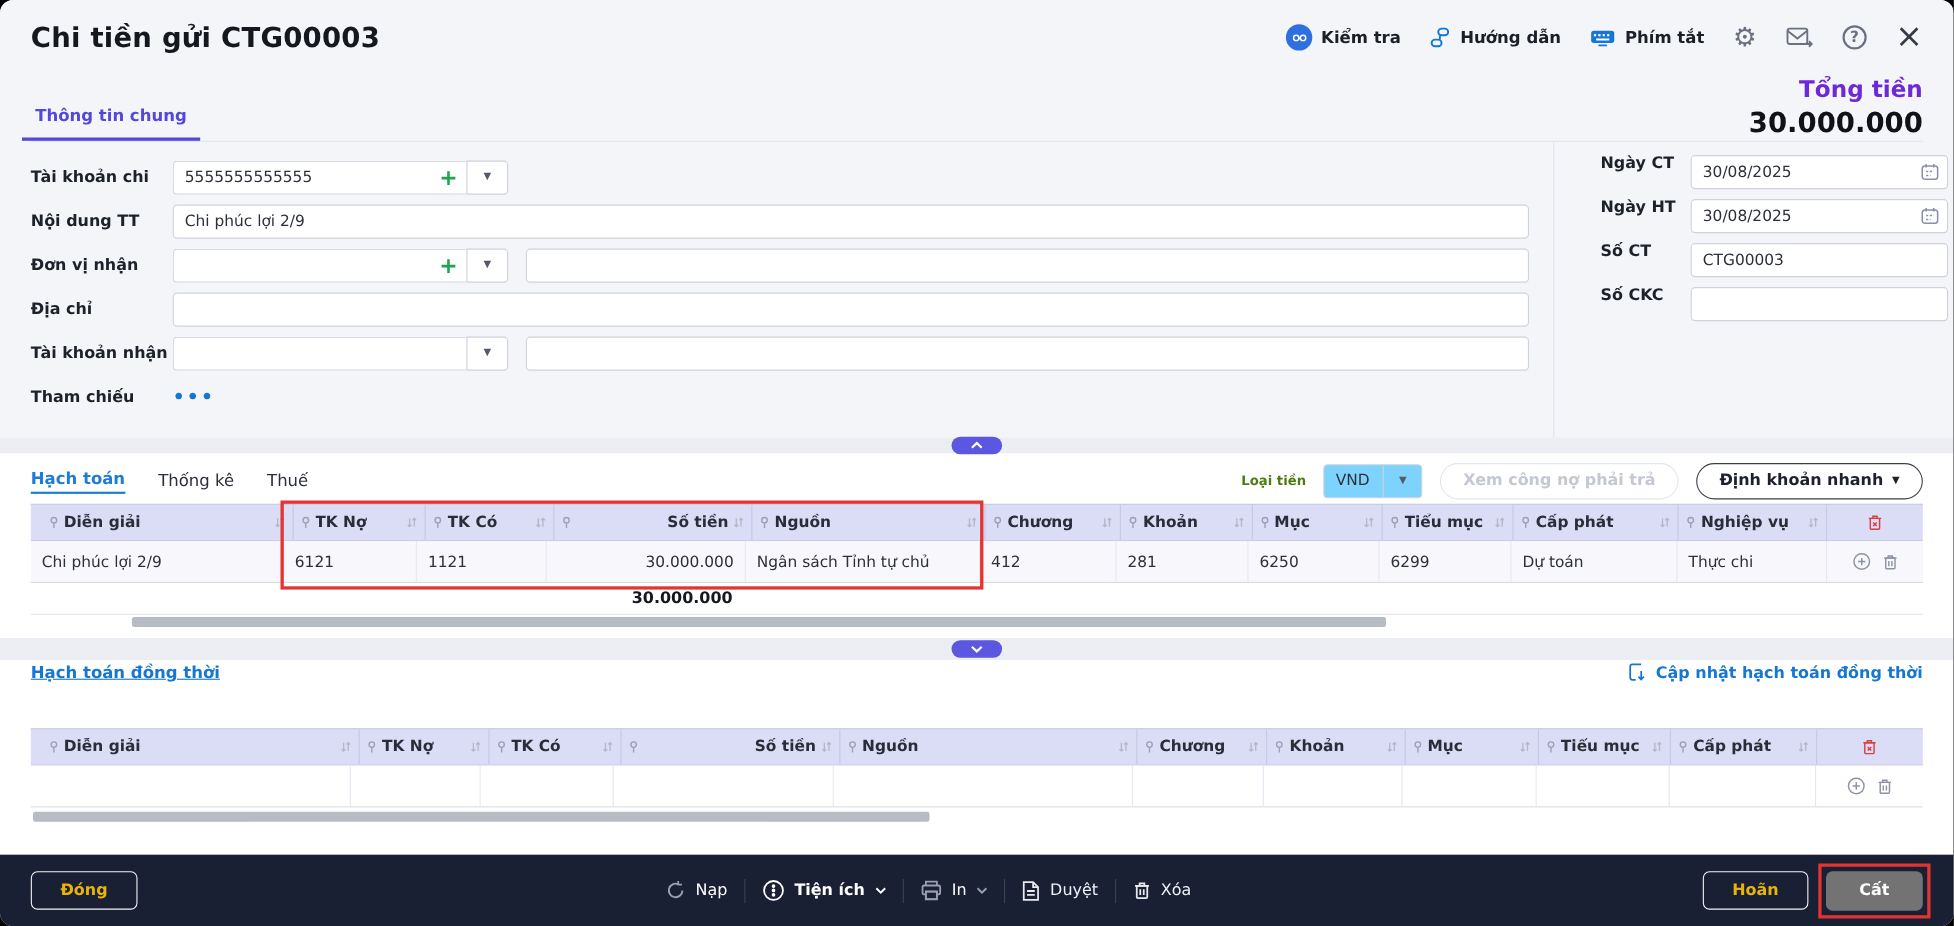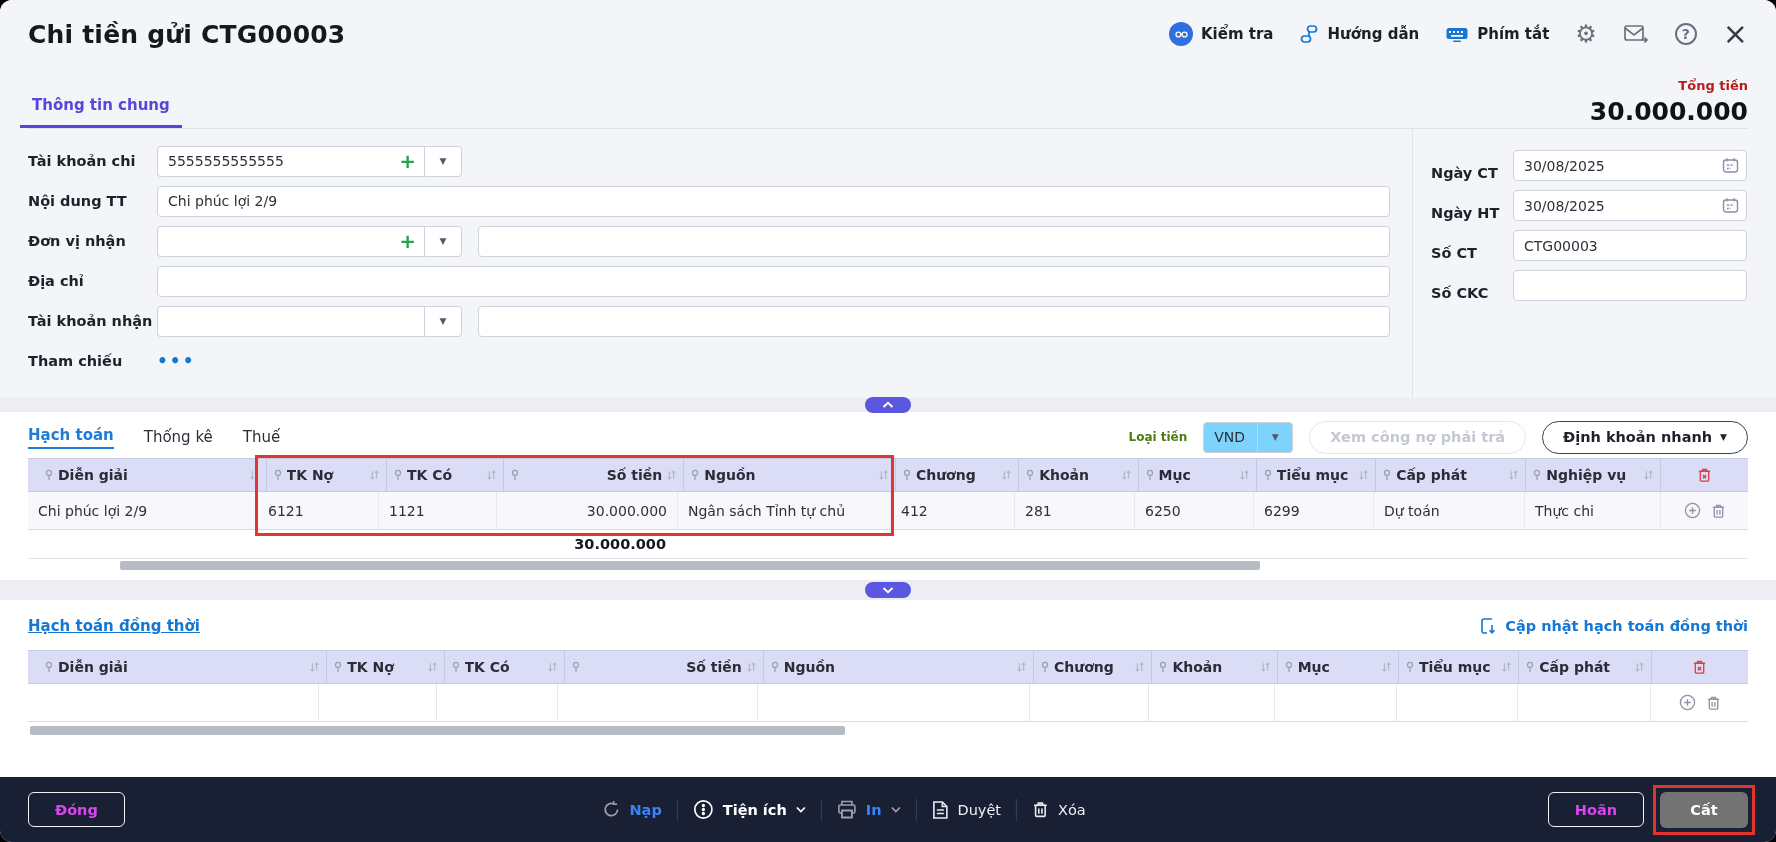--- a/index.html
+++ b/index.html
@@ -13,38 +13,38 @@
   .top-actions{display:flex;align-items:center;gap:26px;}
   .tool-btn{display:flex;align-items:center;gap:8px;font-size:15px;font-weight:bold;color:#1b1f27;cursor:pointer;}
   .icon-circle-check{width:24px;height:24px;border-radius:50%;background:#2f6fe0;display:flex;align-items:center;justify-content:center;}
   .sys-icon{color:#6b7080;display:flex;align-items:center;}
   .help-badge{width:22px;height:22px;border-radius:50%;border:2px solid #6b7080;color:#6b7080;font-size:14px;font-weight:bold;display:flex;align-items:center;justify-content:center;}
   .close-x{font-size:30px;color:#353a45;line-height:20px;font-weight:400;}
 
   .second-row{display:flex;justify-content:space-between;align-items:flex-end;height:66px;}
   .tab-active{margin-left:-8px;padding:0 12px 11px;border-bottom:3px solid #5348d9;color:#5348d9;font-weight:bold;font-size:15px;}
   .total-block{text-align:right;padding-bottom:2px;}
-  .total-label{font-size:13px;font-weight:bold;color:#b91c1c;margin-bottom:4px;}
+  .total-label{font-size:21px;font-weight:bold;color:#6d28d9;margin-bottom:4px;}
   .total-value{font-size:25px;font-weight:bold;color:#101217;}
 
   .form-wrap{display:flex;border-top:1px solid #e1e3ea;height:270px;}
   .form-left{width:1384px;padding-top:12px;}
   .form-right{width:336px;border-left:1px solid #e1e3ea;padding:12px 0 0 18px;}
   .f-row{display:flex;align-items:center;height:40px;}
   .f-label{width:129px;font-size:14.5px;font-weight:bold;color:#1d212b;flex:0 0 auto;}
   .inp{height:31px;background:#fff;border:1px solid #cfd2db;border-radius:4px;font-size:14px;color:#2c3038;padding:0 10px;outline:none;}
   .combo{display:flex;height:31px;flex:0 0 auto;}
   .combo .inp{width:267px;border-radius:4px 0 0 4px;border-right:none;padding-right:28px;}
   .combo-rel{position:relative;}
   .plus-in{position:absolute;right:46px;top:4px;font-size:20px;font-weight:bold;color:#21a453;line-height:22px;pointer-events:none;}
   .dd-btn{width:38px;height:31px;background:#fff;border:1px solid #cfd2db;border-radius:0 4px 4px 0;display:flex;align-items:center;justify-content:center;color:#555a66;font-size:9px;cursor:pointer;}
   .wide2{width:912px;margin-left:16px;}
   .wide-full{width:1233px;}
   .dots-link{color:#1677d2;font-size:17px;font-weight:bold;letter-spacing:2px;cursor:pointer;}
-  .fr-row{display:flex;align-items:flex-end;height:40px;}
+  .fr-row{display:flex;align-items:flex-start;height:40px;margin-left:24px;}
   .fr-label{width:82px;font-size:14.5px;font-weight:bold;color:#1d212b;flex:0 0 auto;}
   .fr-inp{position:relative;width:234px;}
   .fr-inp .inp{width:234px;}
   .cal-ico{position:absolute;right:8px;top:7px;}
 
   
   .band{position:relative;background:#eceef3;}
   .band1{height:14px;}
   .band2{height:20px;}
   .pill{position:absolute;left:50%;transform:translateX(-50%);top:50%;margin-top:-8px;width:46px;height:16px;border:none;border-radius:9px;background:#5b57e0;display:flex;align-items:center;justify-content:center;cursor:pointer;padding:0;}
@@ -85,32 +85,32 @@
   .redbox{position:absolute;border:3px solid #e23430;pointer-events:none;z-index:5;}
   .rb-grid{left:227px;top:-3px;width:639px;height:81px;}
 
   .sumrow{display:flex;height:24px;align-items:center;margin-top:2px;}
   .sumval{width:181px;margin-left:469px;text-align:right;padding-right:12px;font-size:14.5px;font-weight:bold;color:#14171d;}
   .hscroll{position:relative;height:11px;margin-top:2px;border-top:1px solid #e3e5ec;}
   .hthumb{position:absolute;top:2px;height:9px;background:#b7bbc4;border-radius:2px;cursor:pointer;}
 
   
   .sim-section{height:177px;background:#fff;padding:0 28px;}
-  .sim-header{display:flex;justify-content:space-between;align-items:center;height:50px;padding-top:2px;}
+  .sim-header{display:flex;justify-content:space-between;align-items:flex-start;height:62px;padding-top:2px;}
   .sim-title{font-size:15px;font-weight:bold;color:#1677d2;text-decoration:underline;cursor:pointer;}
   .sim-update{display:flex;align-items:center;gap:8px;color:#1677d2;font-size:14.5px;font-weight:bold;cursor:pointer;}
   .totalrow{display:flex;align-items:center;height:34px;font-size:14.5px;color:#23262e;gap:5px;}
   .totalrow b{font-weight:bold;}
 
   
   .footer{position:relative;height:65px;background:#1a2034;display:flex;align-items:center;padding:0 28px;}
-  .btn-outline{height:35px;padding:0 26px;border:1px solid #f2f3f7;border-radius:6px;background:transparent;color:#d946ef;font-size:14.5px;font-weight:bold;cursor:pointer;}
+  .btn-outline{height:35px;padding:0 26px;border:1px solid #f2f3f7;border-radius:6px;background:transparent;color:#eab308;font-size:14.5px;font-weight:bold;cursor:pointer;}
   .foot-center{position:absolute;left:47.5%;transform:translateX(-50%);display:flex;align-items:center;gap:15px;}
   .fc-item{display:flex;align-items:center;gap:9px;cursor:pointer;font-size:14.5px;}
-  .fc-gray{color:#3b82f6;font-weight:bold;}
+  .fc-gray{color:#ffffff;}
   .fc-white{color:#eef0f6;}
   .fc-bold{color:#fff;font-weight:bold;}
   .fdiv{width:1px;height:22px;background:#3a4158;}
   .foot-right{margin-left:auto;display:flex;align-items:center;gap:16px;}
   .btn-save{height:36px;width:88px;border:none;border-radius:6px;background:#737373;color:#fff;font-size:14.5px;font-weight:bold;cursor:pointer;}
   .rb-save{right:21px;top:8px;width:102px;height:50px;}
   svg{display:block;}
 </style>
 </head>
 <body>

